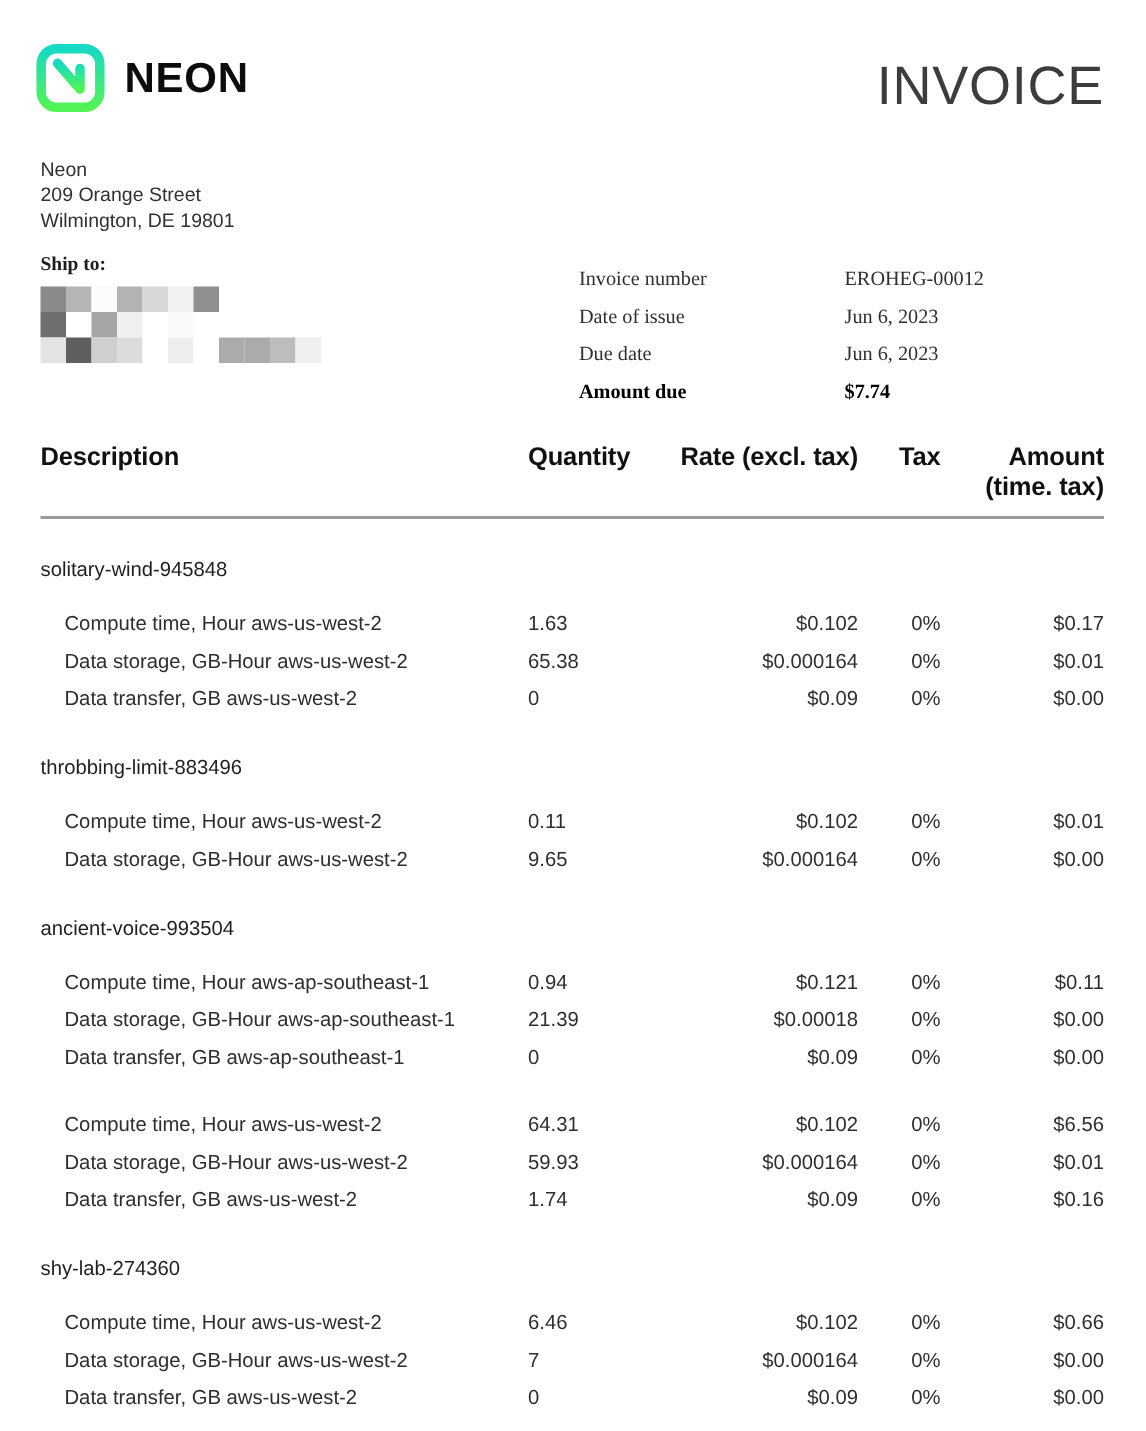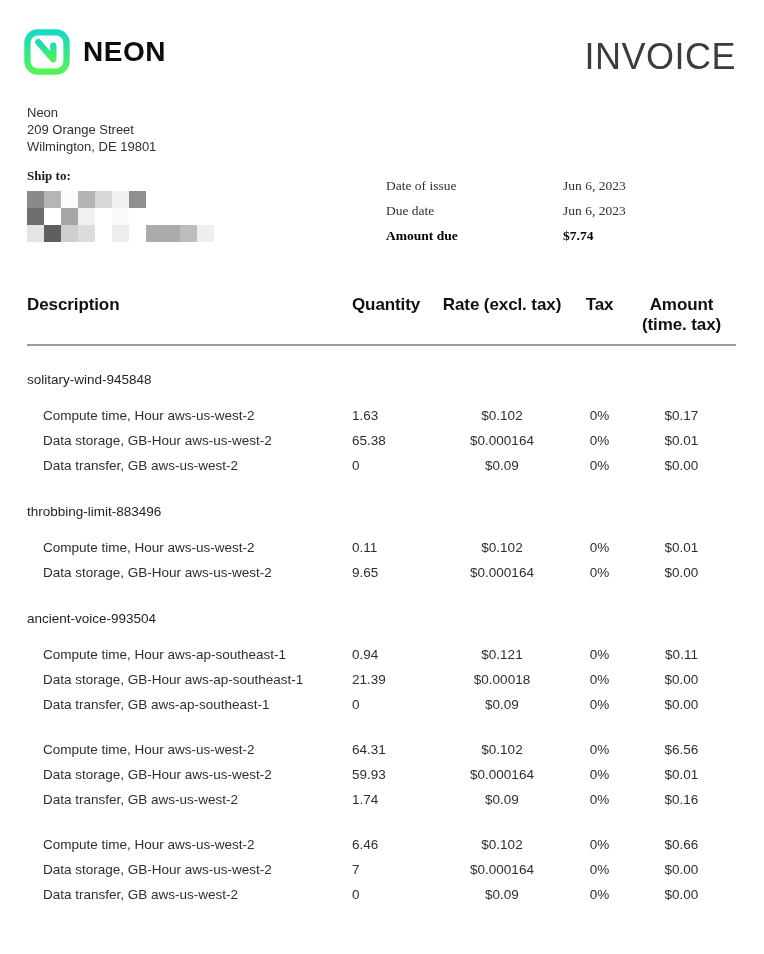--- a/index.html
+++ b/index.html
@@ -25,21 +25,21 @@
   .mcell { width: 17px; height: 17px; }
   .meta { margin-left: auto; width: 350px; padding-top: 5px; }
   .meta-row { display: flex; font-size: 13.5px; line-height: 25px; color: #303030; }
   .meta-label { width: 177px; }
   .meta-row.bold .meta-label, .meta-row.bold .meta-value { font-weight: 700; color: #000000; }
 
   
   .table { margin: 22px 28px 0 27px; }
   .grid5 { display: grid; grid-template-columns: 325px 80px 140px 55px 109px; }
   .thead { font-size: 17px; font-weight: 700; color: #111111; letter-spacing: -0.1px; padding-bottom: 9px; border-bottom: 2px solid #9a9a9a; }
-  .c-right { text-align: center; }
+  .c-right { text-align: right; }
   .group { margin-top: 20px; }
   .group-title { font-size: 13.5px; color: #1f1f1f; padding: 6px 0; }
   .rows { margin-top: 10px; }
   .trow { height: 25px; align-items: center; font-size: 13.5px; color: #2e2e2e; }
   .trow .c-desc { padding-left: 16px; }
 </style>
 </head>
 <body>
 
 <div class="page">
@@ -107,20 +107,24 @@
             <div class="mcell" style="background: rgb(255, 255, 255);"></div>
             <div class="mcell" style="background: rgb(171, 171, 171);"></div>
             <div class="mcell" style="background: rgb(171, 171, 171);"></div>
             <div class="mcell" style="background: rgb(189, 189, 189);"></div>
             <div class="mcell" style="background: rgb(239, 239, 239);"></div>
           </div>
         </div>
     </div>
     <div class="meta">
       <div class="meta-row">
+        <span class="meta-label">Invoice number</span>
+        <span class="meta-value">EROHEG-00012</span>
+      </div>
+      <div class="meta-row">
         <span class="meta-label">Date of issue</span>
         <span class="meta-value">Jun 6, 2023</span>
       </div>
       <div class="meta-row">
         <span class="meta-label">Due date</span>
         <span class="meta-value">Jun 6, 2023</span>
       </div>
       <div class="meta-row bold">
         <span class="meta-label">Amount due</span>
         <span class="meta-value">$7.74</span>
@@ -231,20 +235,21 @@
           <span class="c-desc">Data transfer, GB aws-us-west-2</span>
           <span>1.74</span>
           <span class="c-right">$0.09</span>
           <span class="c-right">0%</span>
           <span class="c-right">$0.16</span>
         </div>
       </div>
     </div>
 
     <div class="group">
+      <div class="group-title">shy-lab-274360</div>
       <div class="rows">
         <div class="trow grid5">
           <span class="c-desc">Compute time, Hour aws-us-west-2</span>
           <span>6.46</span>
           <span class="c-right">$0.102</span>
           <span class="c-right">0%</span>
           <span class="c-right">$0.66</span>
         </div>
         <div class="trow grid5">
           <span class="c-desc">Data storage, GB-Hour aws-us-west-2</span>

